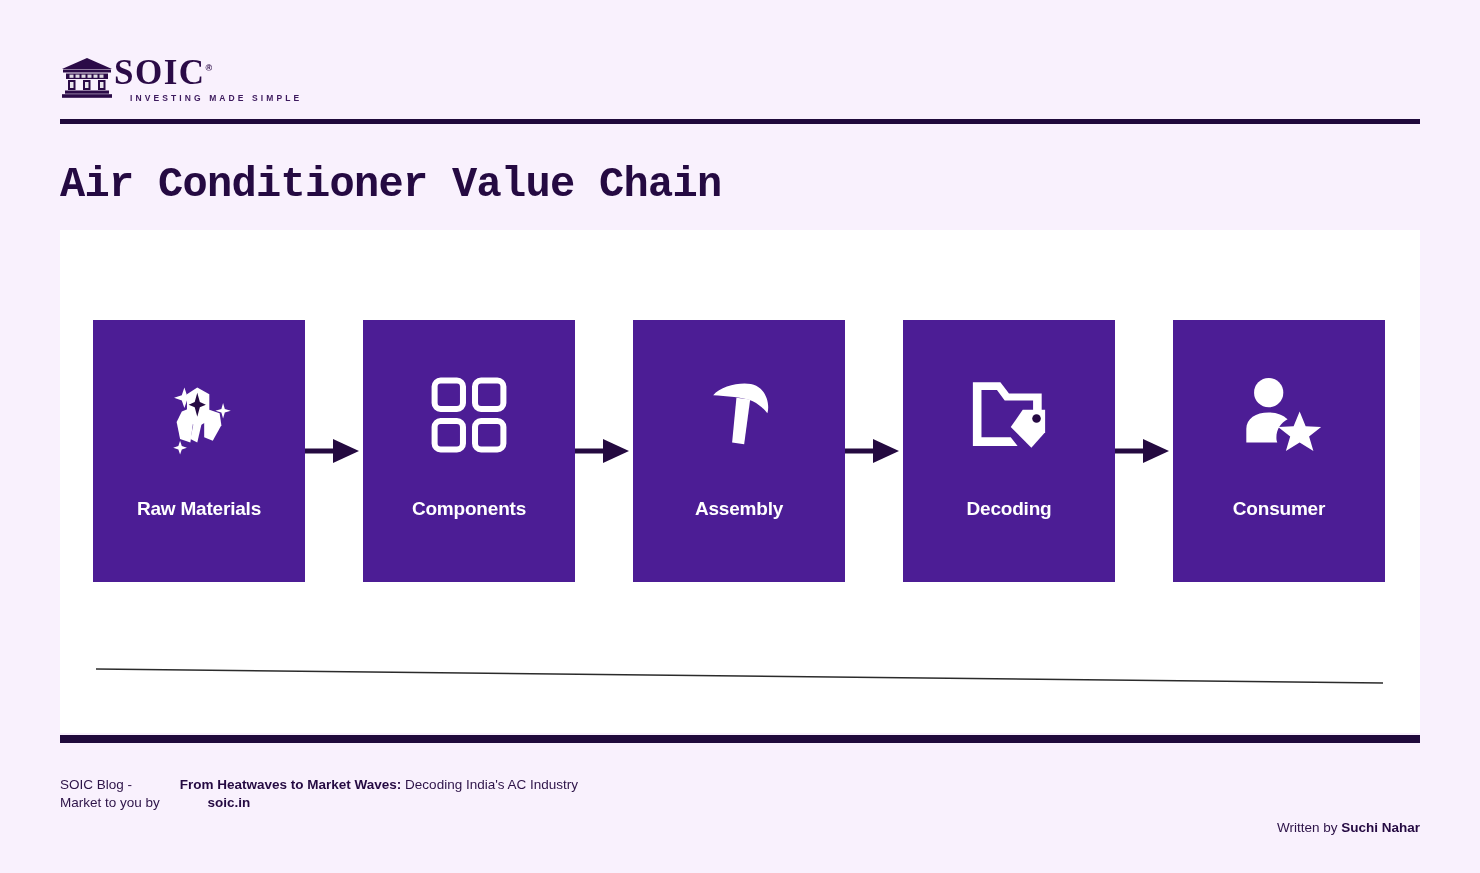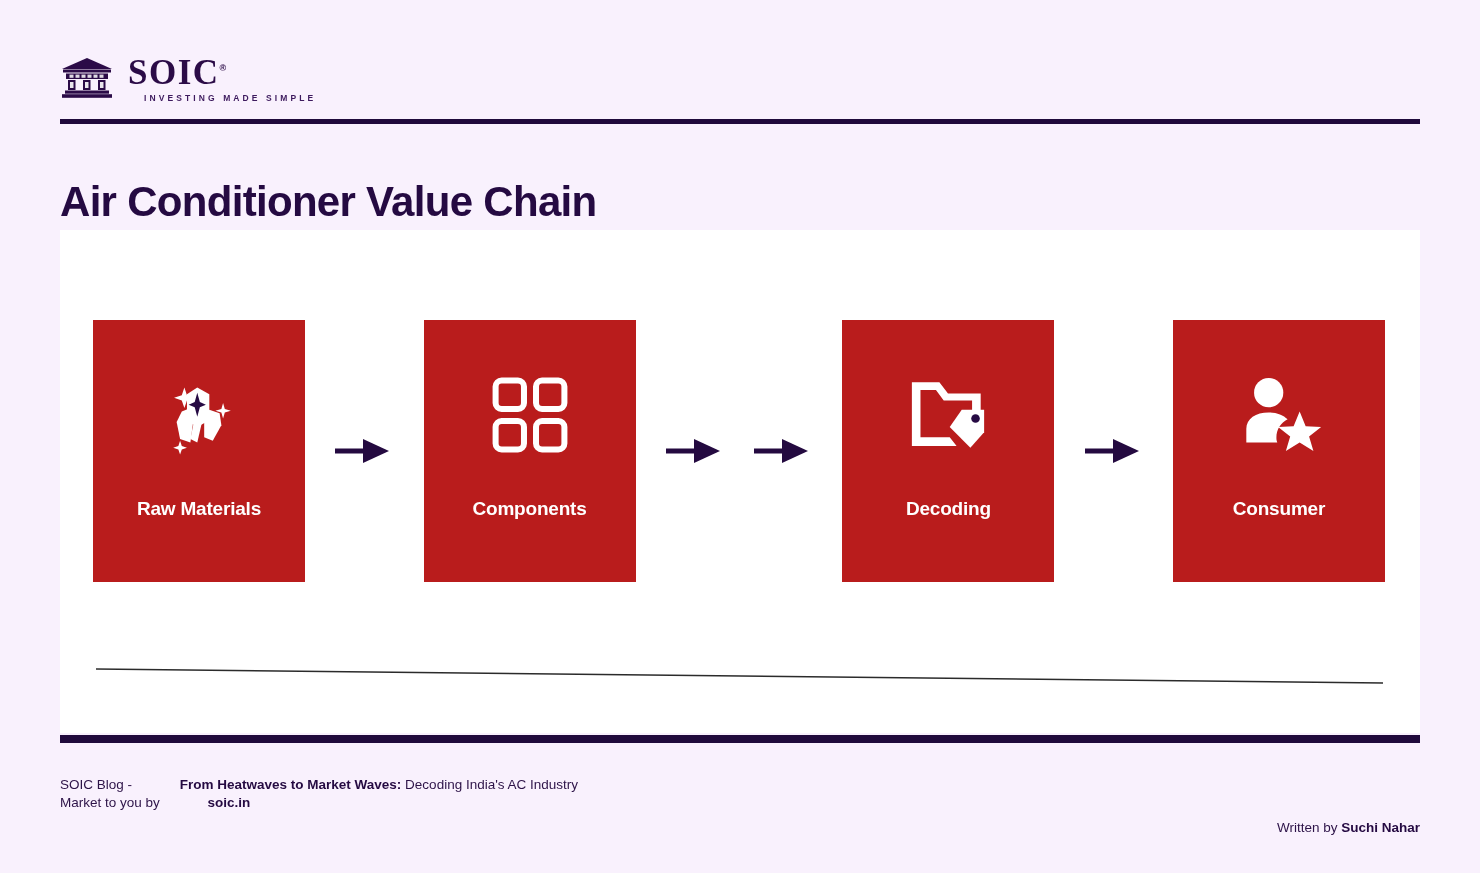--- a/index.html
+++ b/index.html
@@ -19,21 +19,20 @@
     inset: 0;
   }
 
   
   .brand {
     position: absolute;
     left: 60px;
     top: 54px;
     display: flex;
     align-items: center;
-    gap: 14px;
     height: 48px;
     text-align: right;
   }
   .brand-mark {
     width: 54px;
     height: 44px;
     display: block;
   }
   .brand-words {
     display: flex;
@@ -72,26 +71,27 @@
     top: 119px;
     width: 1360px;
     height: 5px;
     background: #200a3c;
   }
 
   
   .page-title {
     position: absolute;
     left: 60px;
-    top: 150px;
+    top: 133px;
     font-size: 42px;
     font-weight: bold;
     color: #250a42;
     letter-spacing: -0.7px;
     line-height: 1.15;
+    font-family: Liberation Mono, monospace;
   }
 
   
   .card {
     position: absolute;
     left: 60px;
     top: 230px;
     width: 1360px;
     height: 503px;
     background: #ffffff;
@@ -122,21 +122,21 @@
     top: 90px;
     width: 1292px;
     height: 262px;
     display: flex;
     align-items: center;
     justify-content: space-between;
   }
   .stage {
     width: 212px;
     height: 262px;
-    background: #b91c1c;
+    background: #4c1d95;
     display: flex;
     flex-direction: column;
     align-items: center;
     flex: 0 0 auto;
     position: relative;
   }
   .stage-icon {
     width: 86px;
     height: 86px;
     margin-top: 52px;
@@ -271,20 +271,29 @@
         <div class="stage-label">Components</div>
       </div>
 
       <div class="arrow">
         <svg width="58" height="32" viewBox="0 0 58 32">
           <rect x="0" y="13.5" width="32" height="5" fill="#240a40"></rect>
           <polygon points="28,4 54,16 28,28" fill="#240a40"></polygon>
         </svg>
       </div>
 
+      <div class="stage">
+        <svg class="stage-icon" viewBox="0 0 100 100">
+          <g fill="#ffffff">
+            <path d="M20 27 C30 15 58 10 70 16 C82 22 86 38 83 48 C80 44 74 38 66 34 C56 29 34 28 20 27 Z"></path>
+            <path d="M47 30 L63 32 L56 84 L42 82 Z"></path>
+          </g>
+        </svg>
+        <div class="stage-label">Assembly</div>
+      </div>
 
       <div class="arrow">
         <svg width="58" height="32" viewBox="0 0 58 32">
           <rect x="0" y="13.5" width="32" height="5" fill="#240a40"></rect>
           <polygon points="28,4 54,16 28,28" fill="#240a40"></polygon>
         </svg>
       </div>
 
       <div class="stage">
         <svg class="stage-icon" viewBox="0 0 100 100">

